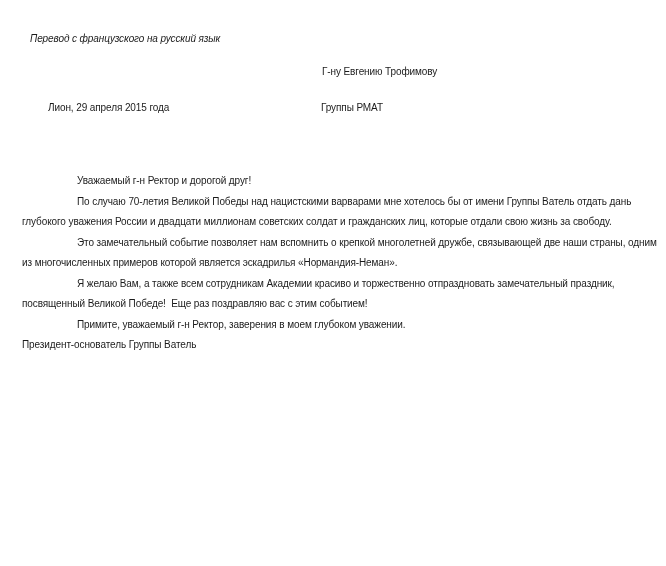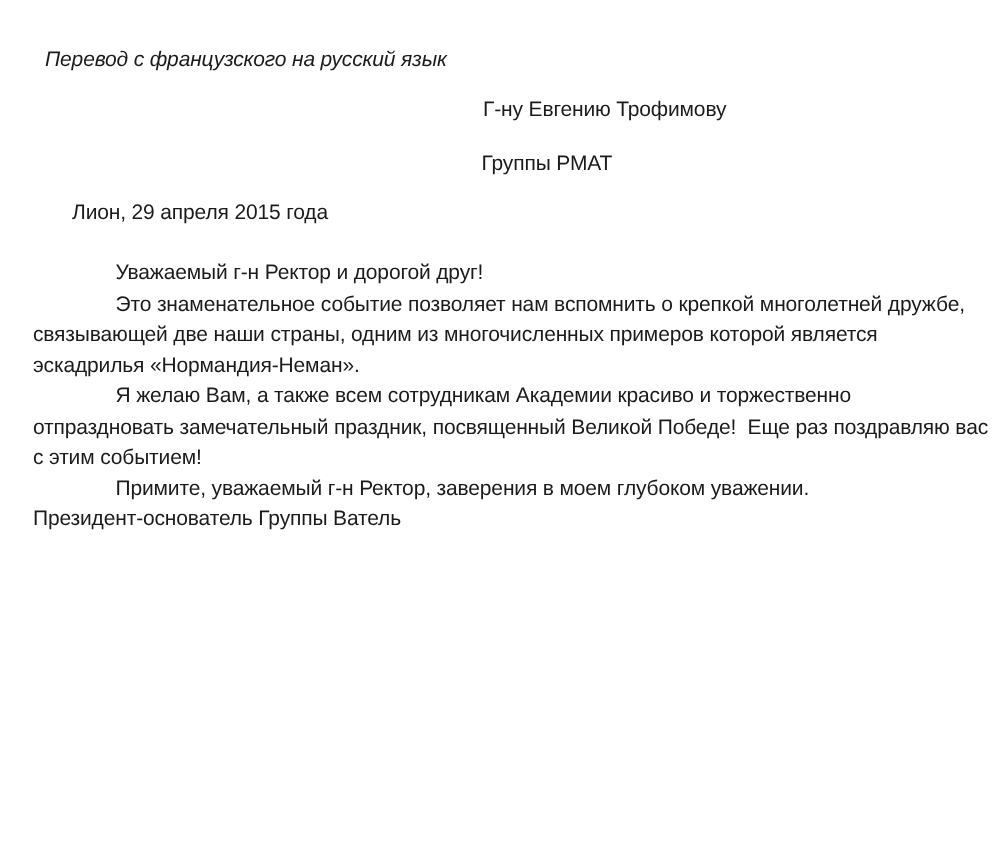--- a/index.html
+++ b/index.html
@@ -4,29 +4,29 @@
 <style>
   :root { --bg:#ffffff; --fg:#1b1b1b; }
   html,body { margin:0; padding:0; background:#e9e9e9; }
   .page {
     position:relative;
     width:666px; height:566px;
     margin:0;
     background:var(--bg);
     color:var(--fg);
     font-family:"Liberation Sans","DejaVu Sans",sans-serif;
-    font-size:14px;
+    font-size:10px;
     line-height:20.5px;
     letter-spacing:-0.1px;
     overflow:hidden;
   }
   .line { position:absolute; white-space:pre; }
   .translation-note { left:30px; top:29px; font-style:italic; }
   .addressee-name  { left:322px; top:62px; }
-  .date-place      { left:48px;  top:98px;margin-top:33px; }
+  .date-place      { left:48px;  top:98px; }
   .addressee-title { left:321px; top:98px; }
   .letter-body { position:absolute; left:22px; top:171px; width:640px; }
   .letter-body p { margin:0; white-space:pre-wrap; }
   .salutation { text-indent:55px; }
   .para { text-indent:55px; }
   .para-1 { margin-top:12px; }
   .para-2 { margin-top:12px; }
   .para-3 { margin-top:18px; }
   .closing { margin-top:16px; text-indent:55px; }
   .sig-name  { margin-top:10px; margin-left:340px; }
@@ -42,22 +42,23 @@
   <div class="line addressee-name">Г-ну Евгению Трофимову</div>
 
   <div class="line date-place">Лион, 29 апреля 2015 года</div>
 
   <div class="line addressee-title">Группы РМАТ</div>
 
   <div class="letter-body">
 
     <p class="salutation">Уважаемый г-н Ректор и дорогой друг!</p>
 
+    <p class="para para-1">По случаю 70-летия Великой Победы над нацистскими варварами мне хотелось бы от имени Группы Ватель отдать дань глубокого уважения России и двадцати миллионам советских солдат и гражданских лиц, которые отдали свою жизнь за свободу.</p>
 
-    <p class="para para-2">Это знаменательное событие позволяет нам вспомнить о крепкой многолетней дружбе, связывающей две наши страны, одним из многочисленных примеров которой является эскадрилья «Нормандия-Неман».</p>
+    <p class="para para-2">Это замечательный событие позволяет нам вспомнить о крепкой многолетней дружбе, связывающей две наши страны, одним из многочисленных примеров которой является эскадрилья «Нормандия-Неман».</p>
 
     <p class="para para-3">Я желаю Вам, а также всем сотрудникам Академии красиво и торжественно отпраздновать замечательный праздник, посвященный Великой Победе!  Еще раз поздравляю вас с этим событием!</p>
 
     <p class="closing">Примите, уважаемый г-н Ректор, заверения в моем глубоком уважении.</p>
 
 
     <p class="sig-title">Президент-основатель Группы Ватель</p>
 
   </div>
 </div>

